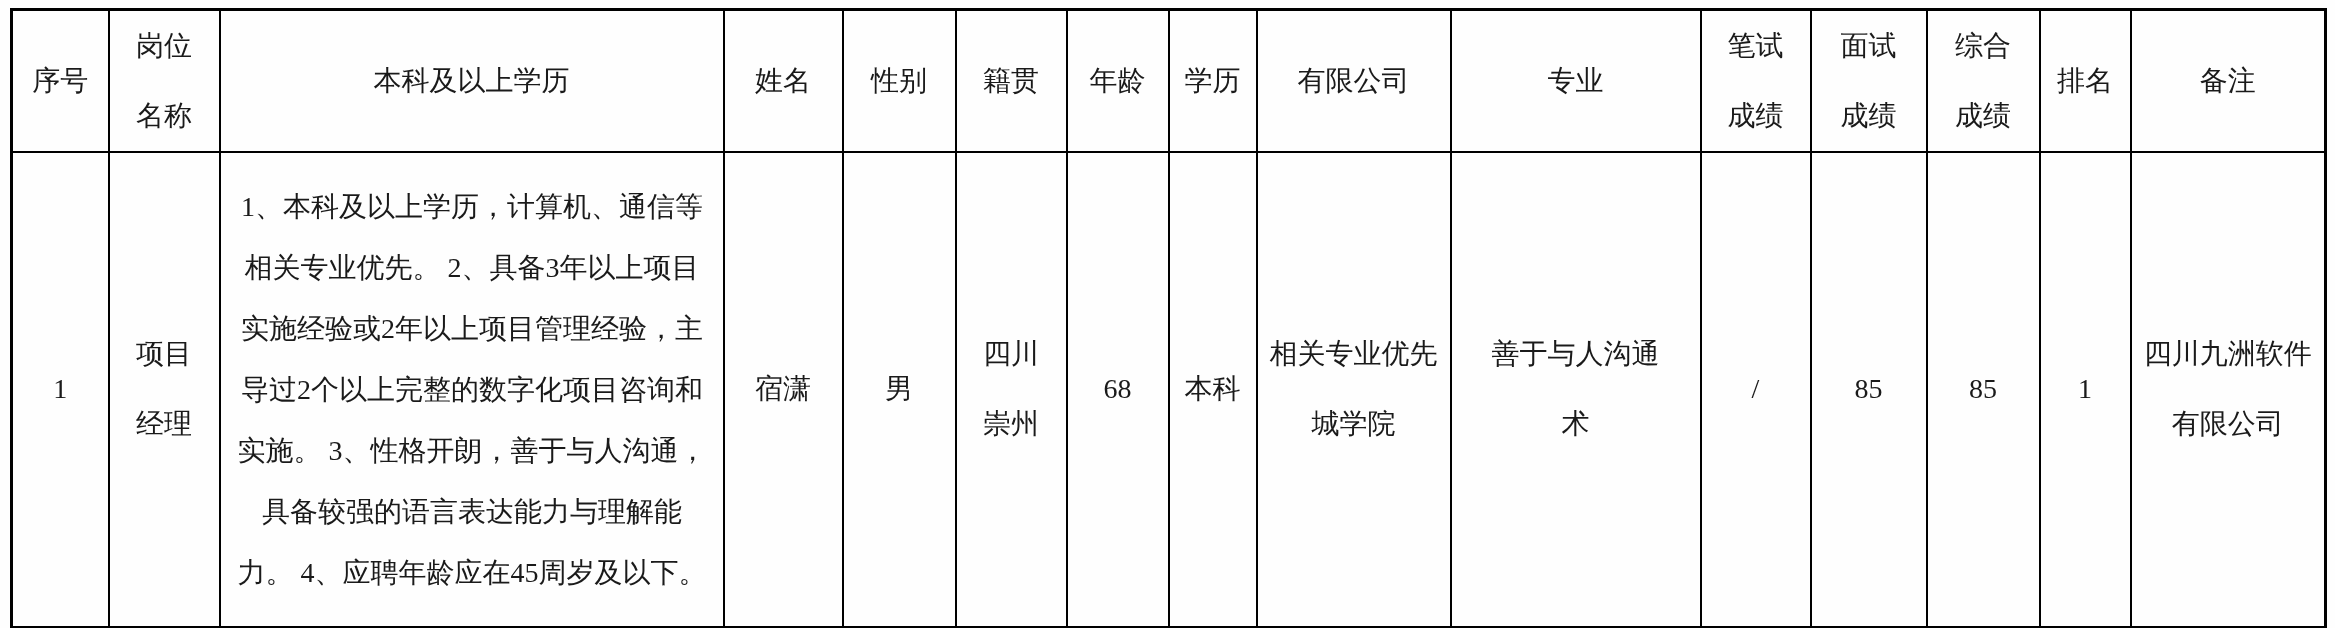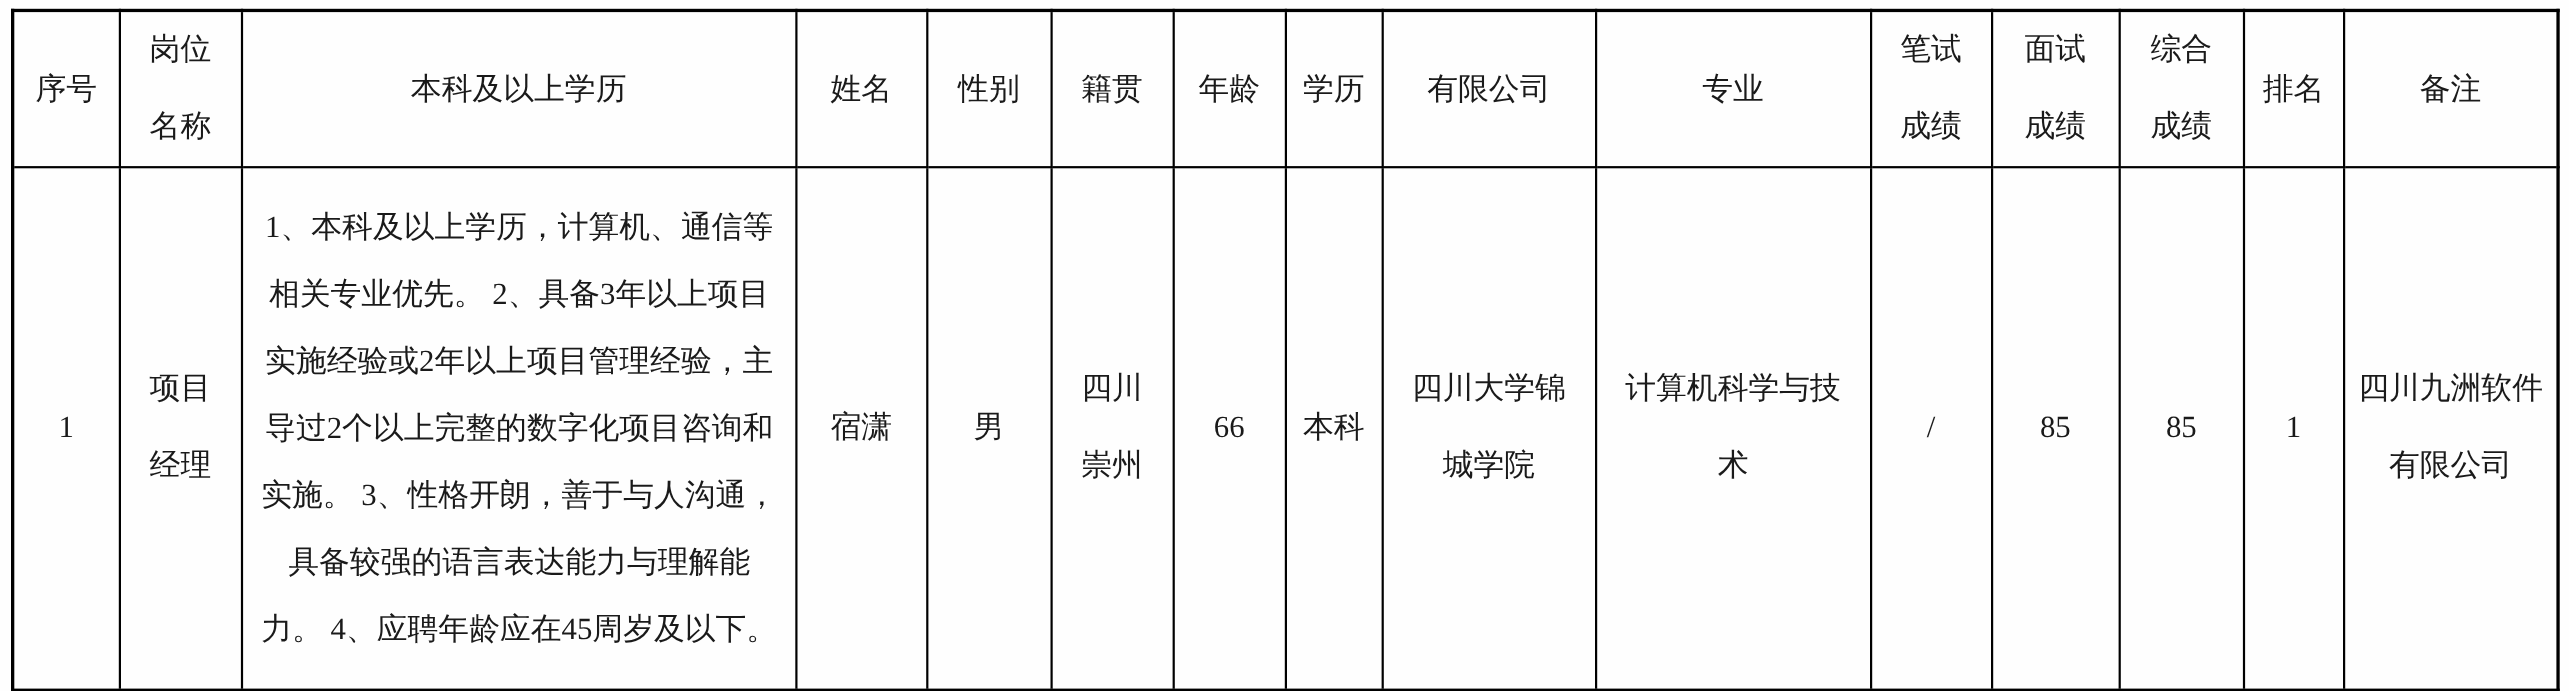--- a/index.html
+++ b/index.html
@@ -91,25 +91,25 @@
 相关专业优先。 2、具备3年以上项目
 实施经验或2年以上项目管理经验，主
 导过2个以上完整的数字化项目咨询和
 实施。 3、性格开朗，善于与人沟通，
 具备较强的语言表达能力与理解能
 力。 4、应聘年龄应在45周岁及以下。</td>
       <td class="cell">宿潇</td>
       <td class="cell">男</td>
       <td class="cell">四川
 崇州</td>
-      <td class="cell">66</td>
+      <td class="cell">68</td>
       <td class="cell">本科</td>
-      <td class="cell">四川大学锦
+      <td class="cell">相关专业优先
 城学院</td>
-      <td class="cell">计算机科学与技
+      <td class="cell">善于与人沟通
 术</td>
       <td class="cell">/</td>
       <td class="cell">85</td>
       <td class="cell">85</td>
       <td class="cell">1</td>
       <td class="cell">四川九洲软件
 有限公司</td>
     </tr>
   </tbody>
     </table>

